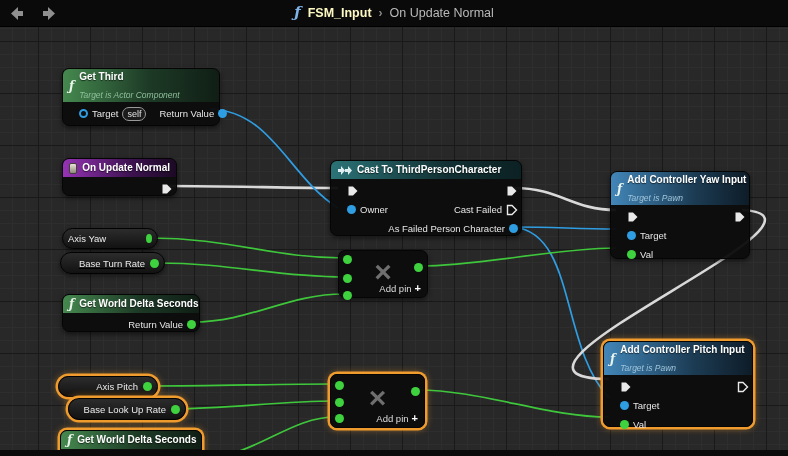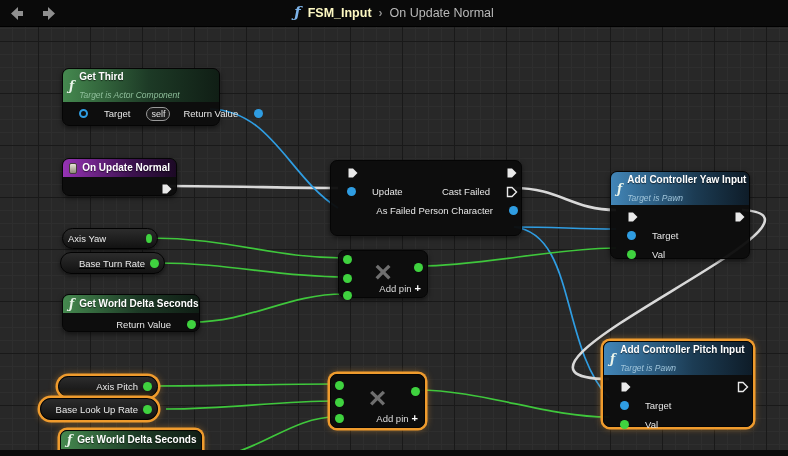--- a/index.html
+++ b/index.html
@@ -47,21 +47,21 @@
   .th-blue{background:linear-gradient(90deg,#4286b8 0%,#1c3c54 60%,#0e1c28 100%);}
   .th-blue .st{color:#9fc4da;}
   .fnglyph{font-family:"DejaVu Serif",serif;font-style:italic;font-weight:bold;
            color:#eaf4ea;font-size:12px;}
   .event-ico{width:11px;height:9px;border-radius:2px;background:linear-gradient(#e8e4d8,#8f8a78);
              border:1px solid #44403a;}
   
   .rows{padding-top:2px;}
   .prow{display:flex;align-items:center;justify-content:space-between;height:19px;padding:0 4px;}
   .prow.only-r{justify-content:flex-end;}
-  .pside{display:flex;align-items:center;gap:16px;padding-left:13px;}
+  .pside{display:flex;align-items:center;gap:4px;padding-left:13px;}
   .plabel{font-size:9.5px;color:#e6e6e6;white-space:nowrap;}
   .pin-c{width:9px;height:9px;border-radius:50%;box-sizing:border-box;}
   .pin-obj.filled{background:#2f9de2;}
   .pin-obj.hollow{border:2px solid #2f9de2;background:transparent;}
   .pin-num.filled{background:#3fd23f;}
   .pin-exec{display:block;}
   .literal{font-size:9px;color:#e0e0e0;border:1px solid #9a9a9a;border-radius:7px;
            padding:0 4px;line-height:12px;background:#1b1b1b;}
   
   .pill{position:absolute;border-radius:11px;box-sizing:border-box;
@@ -133,37 +133,46 @@
             <div class="prow only-r">
               <span class="pside">
                 <svg width="12" height="12" class="pin-exec" style="flex: 0 0 auto; margin-right: -1px;">
                   <polygon points="1.5,1.5 6,1.5 10.5,6 6,10.5 1.5,10.5" fill="#e9e9e9"></polygon>
                 </svg>
               </span>
             </div>
           </div>
         </div>
         <div class="node" style="left: 330px; top: 134px; width: 192px; height: 76px;">
+          <div class="hdr th-teal">
+            <svg width="15" height="9">
+              <path d="M1,3 h3 v-3 l4,4.5 -4,4.5 v-3 h-3 Z" fill="#dfeef0"></path>
+              <path d="M8,3 h3 v-3 l4,4.5 -4,4.5 v-3 h-3 Z" fill="#dfeef0"></path>
+            </svg>
+            <div class="titles">
+              <div class="t">Cast To ThirdPersonCharacter</div>
+            </div>
+          </div>
           <div class="rows">
             <div class="prow">
               <span class="pside">
                 <svg width="12" height="12" class="pin-exec" style="flex: 0 0 auto; margin-left: -1px;">
                   <polygon points="1.5,1.5 6,1.5 10.5,6 6,10.5 1.5,10.5" fill="#e9e9e9"></polygon>
                 </svg>
               </span>
               <span class="pside">
                 <svg width="12" height="12" class="pin-exec" style="flex: 0 0 auto; margin-right: -1px;">
                   <polygon points="1.5,1.5 6,1.5 10.5,6 6,10.5 1.5,10.5" fill="#e9e9e9"></polygon>
                 </svg>
               </span>
             </div>
             <div class="prow">
               <span class="pside">
                 <span class="pin-c pin-obj filled" style="flex: 0 0 auto; margin-left: -1px;"></span>
-                <span class="plabel">Update</span>
+                <span class="plabel">Owner</span>
               </span>
               <span class="pside">
                 <span class="plabel">Cast Failed</span>
                 <svg width="12" height="12" class="pin-exec" style="flex: 0 0 auto; margin-right: -1px;">
                   <polygon points="1.5,1.5 6,1.5 10.5,6 6,10.5 1.5,10.5" fill="none" stroke="#e9e9e9" stroke-width="1.4"></polygon>
                 </svg>
               </span>
             </div>
             <div class="prow only-r">
               <span class="pside">
@@ -237,21 +246,21 @@
           <span class="pin-c pin-num filled abspin" style="left: 4px; top: 23px;"></span>
           <span class="pin-c pin-num filled abspin" style="left: 4px; top: 40px;"></span>
           <span class="pin-c pin-num filled abspin" style="right: 4px; top: 12px;"></span>
           <div class="glyph">×</div>
           <div class="addpin">Add pin<b>+</b></div>
         </div>
         <div class="pill selected" style="left: 58px; top: 350px; width: 100px; height: 21px; text-align: center;">
           <span class="plabel">Axis Pitch</span>
           <span class="pin-c pin-num filled"></span>
         </div>
-        <div class="pill selected" style="left: 40px; top: 372px; width: 118px; height: 22px;">
+        <div class="pill selected" style="left: 68px; top: 372px; width: 118px; height: 22px;">
           <span class="plabel">Base Look Up Rate</span>
           <span class="pin-c pin-num filled"></span>
         </div>
         <div class="node selected" style="left: 60px; top: 404px; width: 142px; height: 40px;">
           <div class="hdr th-green">
             <span class="fnglyph">ƒ</span>
             <div class="titles">
               <div class="t">Get World Delta Seconds</div>
             </div>
           </div>

